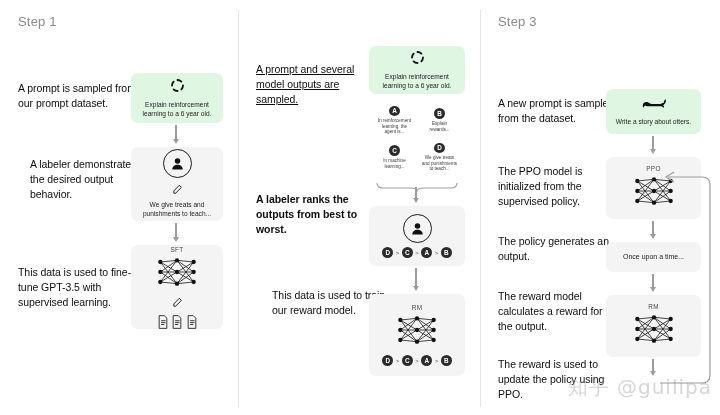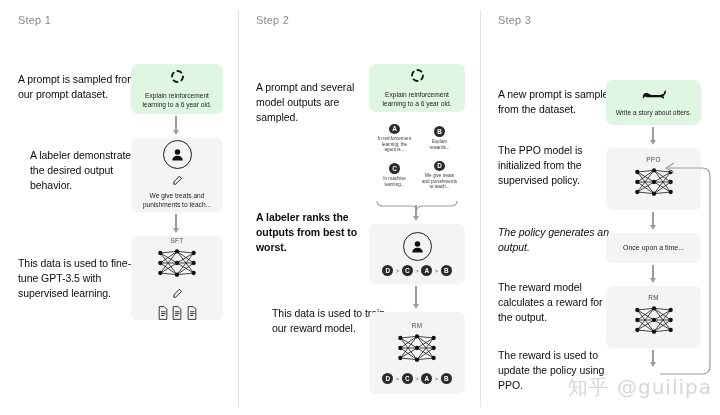--- a/index.html
+++ b/index.html
@@ -9,21 +9,21 @@
   }
   .board{position:absolute;inset:0;display:flex;}
   .col{position:relative;box-sizing:border-box;padding:14px 12px 0 18px;}
   .col-1{width:238px;}
   .col-2{width:242px;}
   .col-3{width:240px;border-radius:10px;}
   .divider{position:absolute;top:10px;bottom:8px;width:1px;background:#e3e3e3;}
   .div-1{left:238px;}
   .div-2{left:480px;}
 
-  .step-label{font-size:11px;color:#8a8a8a;letter-spacing:.2px;margin:0 0 16px 0;}
+  .step-label{font-size:13px;color:#8a8a8a;letter-spacing:.2px;margin:0 0 22px 0;}
   .step-title{font-size:12.6px;font-weight:700;line-height:1.28;margin:0;letter-spacing:-.2px;color:#0d0d0d;}
 
   .body-area{position:relative;margin-top:10px;}
   .narr{position:absolute;font-size:10.5px;line-height:1.42;letter-spacing:-.05px;color:#0d0d0d;width:120px;}
 
   .flowbox{position:absolute;box-sizing:border-box;border-radius:7px;background:#f4f4f4;
            display:flex;flex-direction:column;align-items:center;justify-content:center;}
   .flowbox.green{background:#dff6e3;}
   .boxcap{font-size:6.6px;line-height:1.3;text-align:center;color:#1c1c1c;padding:0 6px;}
   .boxtag{font-size:6.4px;color:#4a4a4a;margin-bottom:2px;letter-spacing:.3px;}
@@ -141,24 +141,23 @@
               <path d="M6 9h7M6 12h7M6 15h5"></path>
             </svg>
         </div>
       </div>
     </div>
   </div>
 
   <div class="divider div-1"></div>
 
   <div class="col col-2">
-    <div class="step-label">Step 2</div>
 
     <div class="body-area">
-      <div class="narr" style="left:0;top:38px;">A prompt and several model outputs are sampled.</div>
+      <div class="narr" style="left:0;top:38px;text-decoration:underline;">A prompt and several model outputs are sampled.</div>
       <div class="narr" style="left:0;top:168px;font-weight:bold;">A labeler ranks the outputs from best to worst.</div>
       <div class="narr" style="left:16px;top:264px;">This data is used to train our reward model.</div>
 
       <div class="flowbox green" style="left:113px;top:22px;width:96px;height:48px;">
         <span style="display:block;margin-bottom:4px;">
           <svg width="15" height="15" viewBox="0 0 24 24" fill="none" stroke="#111" stroke-width="3" stroke-linecap="round">
             <path d="M12 3.2 A8.8 8.8 0 0 1 18.2 5.8"></path>
               <path d="M20.8 12 A8.8 8.8 0 0 1 18.2 18.2"></path>
             <path d="M12 20.8 A8.8 8.8 0 0 1 5.8 18.2"></path>
               <path d="M3.2 12 A8.8 8.8 0 0 1 5.8 5.8"></path>
@@ -255,22 +254,22 @@
     </div>
   </div>
 
   <div class="divider div-2"></div>
 
   <div class="col col-3">
     <div class="step-label">Step 3</div>
 
     <div class="body-area">
       <div class="narr" style="left:0;top:45px;">A new prompt is sampled from the dataset.</div>
-      <div class="narr" style="left:0;top:101px;">The PPO model is initialized from the supervised policy.</div>
-      <div class="narr" style="left:0;top:183px;font-style:italic;">The policy generates an output.</div>
+      <div class="narr" style="left:0;top:113px;">The PPO model is initialized from the supervised policy.</div>
+      <div class="narr" style="left:0;top:183px;">The policy generates an output.</div>
       <div class="narr" style="left:0;top:238px;">The reward model calculates a reward for the output.</div>
       <div class="narr" style="left:0;top:306px;">The reward is used to update the policy using PPO.</div>
 
       <div class="flowbox green" style="left:108px;top:38px;width:95px;height:45px;">
         <span style="display:block;margin-bottom:3px;">
           <svg width="28" height="14" viewBox="0 0 40 20" fill="#111">
             <path d="M4 12c0-3 2-5 5-5 2 0 3 .6 4.3 1.6 1.4 1.1 3 1.4 5 1.4h9c2.6 0 4.6-1.1 6-2.6.9-1 1.6-2.4 2.3-3.4.4-.6 1.3-.5 1.4.3.2 1.6-.2 3.4-1.1 4.8-.7 1.1-1.6 2-2.6 2.6.5.7 1.1 1.8 1.1 2.9 0 .5-.6.8-1 .4-.8-.7-1.6-1.2-2.6-1.5-1.1-.3-2-.3-3-.3H13c-2.4 0-4.3-.4-5.8-1.2-.8.8-1.3 1.6-1.6 2.4-.2.6-1.1.6-1.3 0-.2-.7-.3-1.5-.3-2.4z"></path>
             <circle cx="33" cy="7.4" r="1" fill="#fff"></circle>
           </svg>
         </span>

